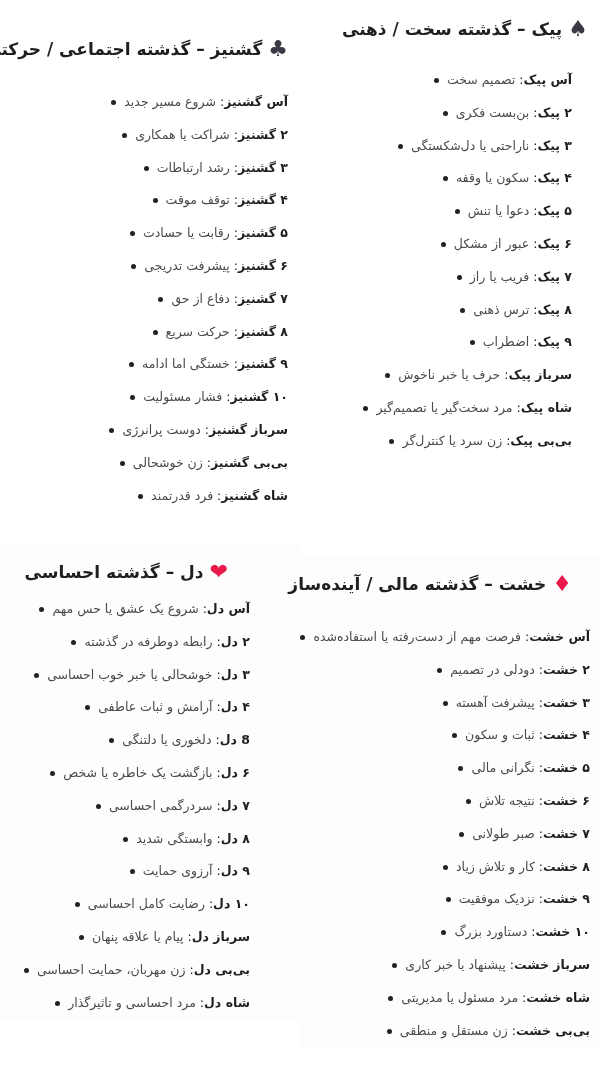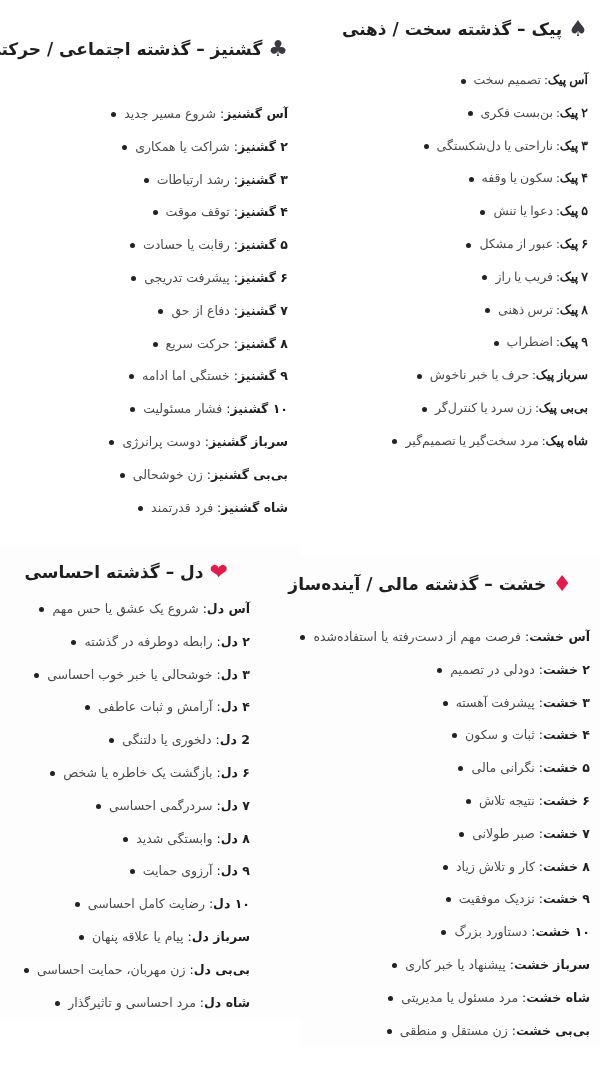--- a/index.html
+++ b/index.html
@@ -17,22 +17,22 @@
   .spades .heading   { padding:18px 12px 0 0; }
   .clubs .heading    { padding:18px 22px 0 0; }
   .hearts .heading   { padding:16px 72px 0 0; }
   .diamonds .heading { padding:18px 28px 0 0; }
 
   .suit { font-size:22px; line-height:1; }
   .suit.black { color:#3a3a44; }
   .suit.red { color:#e8184a; }
 
   ul.items { list-style:none; margin:0; padding:0; }
-  .spades ul.items   { margin-top:24px; padding-right:12px;font-family:Liberation Serif, serif; }
-  .clubs ul.items    { margin-top:38px; padding-right:22px; }
+  .spades ul.items   { margin-top:24px; padding-right:28px; }
+  .clubs ul.items    { margin-top:26px; padding-right:22px; }
   .hearts ul.items   { margin-top:10px; padding-right:50px; }
   .diamonds ul.items { margin-top:26px; padding-right:10px; }
 
   li.item { font-size:12.5px; height:32.8px; line-height:32.8px; color:#4a4a4a; white-space:nowrap; }
   li.item .bullet { display:inline-block; width:5px; height:5px; border-radius:50%;
                     background:#222; vertical-align:middle; margin-right:8px; }
   li.item .card { font-weight:bold; color:#1f1f1f; }
   li.item .sep { color:#1f1f1f; }
 </style>
 </head>
@@ -47,22 +47,22 @@
       <li class="item"><span class="card">آس پیک</span><span class="sep">: </span><span class="meaning">تصمیم سخت</span><span class="bullet"></span></li>
       <li class="item"><span class="card">۲ پیک</span><span class="sep">: </span><span class="meaning">بن‌بست فکری</span><span class="bullet"></span></li>
       <li class="item"><span class="card">۳ پیک</span><span class="sep">: </span><span class="meaning">ناراحتی یا دل‌شکستگی</span><span class="bullet"></span></li>
       <li class="item"><span class="card">۴ پیک</span><span class="sep">: </span><span class="meaning">سکون یا وقفه</span><span class="bullet"></span></li>
       <li class="item"><span class="card">۵ پیک</span><span class="sep">: </span><span class="meaning">دعوا یا تنش</span><span class="bullet"></span></li>
       <li class="item"><span class="card">۶ پیک</span><span class="sep">: </span><span class="meaning">عبور از مشکل</span><span class="bullet"></span></li>
       <li class="item"><span class="card">۷ پیک</span><span class="sep">: </span><span class="meaning">فریب یا راز</span><span class="bullet"></span></li>
       <li class="item"><span class="card">۸ پیک</span><span class="sep">: </span><span class="meaning">ترس ذهنی</span><span class="bullet"></span></li>
       <li class="item"><span class="card">۹ پیک</span><span class="sep">: </span><span class="meaning">اضطراب</span><span class="bullet"></span></li>
       <li class="item"><span class="card">سرباز پیک</span><span class="sep">: </span><span class="meaning">حرف یا خبر ناخوش</span><span class="bullet"></span></li>
+      <li class="item"><span class="card">شاه پیک</span><span class="sep">: </span><span class="meaning">مرد سخت‌گیر یا تصمیم‌گیر</span><span class="bullet"></span></li>
       <li class="item"><span class="card">بی‌بی پیک</span><span class="sep">: </span><span class="meaning">زن سرد یا کنترل‌گر</span><span class="bullet"></span></li>
-      <li class="item"><span class="card">شاه پیک</span><span class="sep">: </span><span class="meaning">مرد سخت‌گیر یا تصمیم‌گیر</span><span class="bullet"></span></li>
     </ul>
 </section>
 
 <section class="panel clubs">
   <div class="heading">
     <span class="suit black">♣</span>
     <span>گشنیز – گذشته اجتماعی / حرکتی</span>
   </div>
   <ul class="items">
       <li class="item"><span class="card">آس گشنیز</span><span class="sep">: </span><span class="meaning">شروع مسیر جدید</span><span class="bullet"></span></li>
@@ -84,21 +84,21 @@
 <section class="panel hearts">
   <div class="heading">
     <span class="suit red">❤</span>
     <span>دل – گذشته احساسی</span>
   </div>
   <ul class="items">
       <li class="item"><span class="card">آس دل</span><span class="sep">: </span><span class="meaning">شروع یک عشق یا حس مهم</span><span class="bullet"></span></li>
       <li class="item"><span class="card">۲ دل</span><span class="sep">: </span><span class="meaning">رابطه دوطرفه در گذشته</span><span class="bullet"></span></li>
       <li class="item"><span class="card">۳ دل</span><span class="sep">: </span><span class="meaning">خوشحالی یا خبر خوب احساسی</span><span class="bullet"></span></li>
       <li class="item"><span class="card">۴ دل</span><span class="sep">: </span><span class="meaning">آرامش و ثبات عاطفی</span><span class="bullet"></span></li>
-      <li class="item"><span class="card">2 دل</span><span class="sep">: </span><span class="meaning">دلخوری یا دلتنگی</span><span class="bullet"></span></li>
+      <li class="item"><span class="card">8 دل</span><span class="sep">: </span><span class="meaning">دلخوری یا دلتنگی</span><span class="bullet"></span></li>
       <li class="item"><span class="card">۶ دل</span><span class="sep">: </span><span class="meaning">بازگشت یک خاطره یا شخص</span><span class="bullet"></span></li>
       <li class="item"><span class="card">۷ دل</span><span class="sep">: </span><span class="meaning">سردرگمی احساسی</span><span class="bullet"></span></li>
       <li class="item"><span class="card">۸ دل</span><span class="sep">: </span><span class="meaning">وابستگی شدید</span><span class="bullet"></span></li>
       <li class="item"><span class="card">۹ دل</span><span class="sep">: </span><span class="meaning">آرزوی حمایت</span><span class="bullet"></span></li>
       <li class="item"><span class="card">۱۰ دل</span><span class="sep">: </span><span class="meaning">رضایت کامل احساسی</span><span class="bullet"></span></li>
       <li class="item"><span class="card">سرباز دل</span><span class="sep">: </span><span class="meaning">پیام یا علاقه پنهان</span><span class="bullet"></span></li>
       <li class="item"><span class="card">بی‌بی دل</span><span class="sep">: </span><span class="meaning">زن مهربان، حمایت احساسی</span><span class="bullet"></span></li>
       <li class="item"><span class="card">شاه دل</span><span class="sep">: </span><span class="meaning">مرد احساسی و تاثیرگذار</span><span class="bullet"></span></li>
     </ul>
 </section>

